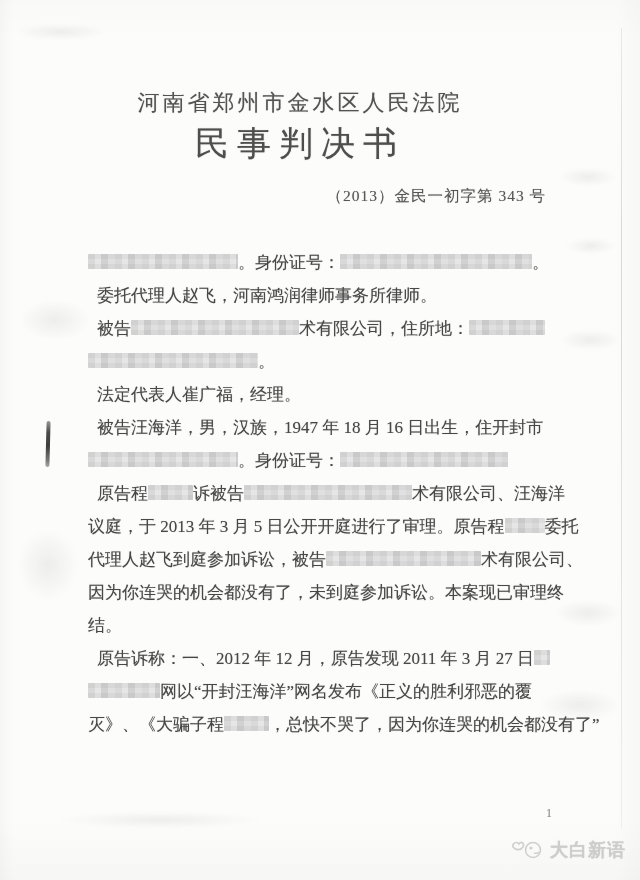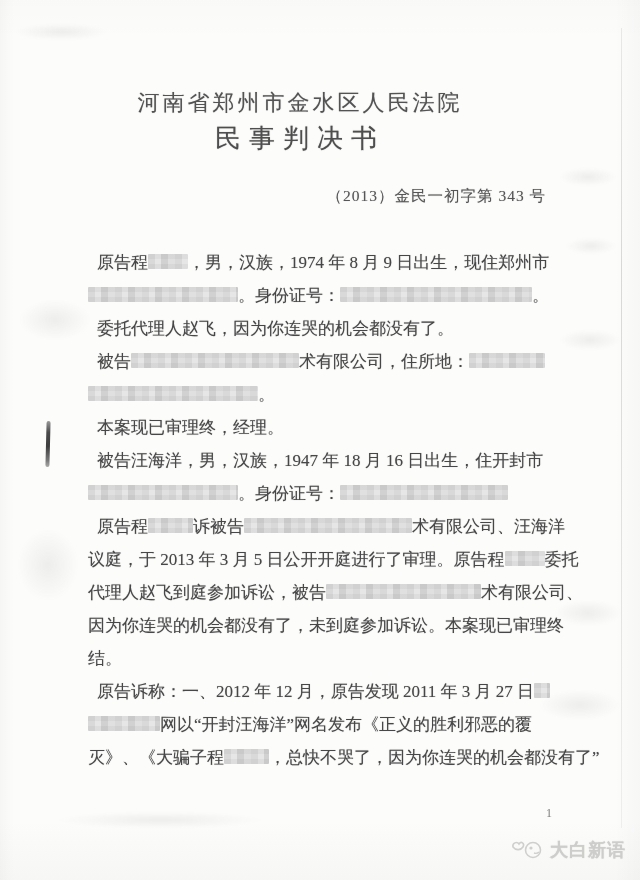--- a/index.html
+++ b/index.html
@@ -49,21 +49,21 @@
   .bleed.b8 { left: 540px; top: 690px; width: 80px;  height: 30px; }
   .bleed.b9 { left: 60px;  top: 812px; width: 200px; height: 16px; }
 
   .header { position: absolute; left: 0; top: 88px; width: 600px; text-align: center; }
   .court-name {
     font-size: 22px; letter-spacing: 3px; color: #535353;
     text-shadow: 0 0 1px rgba(90,90,90,0.45);
   }
   .doc-type {
     margin-top: 3px;
-    font-size: 26px; letter-spacing: 8px; color: #4e4e4e;
+    font-size: 34px; letter-spacing: 8px; color: #4e4e4e;
     text-shadow: 0 0 1px rgba(80,80,80,0.5);
   }
   .case-number {
     position: absolute; right: 94px; top: 186px;
     font-size: 15.5px; color: #565656; letter-spacing: 1px;
     text-shadow: 0 0 1px rgba(90,90,90,0.4);
   }
   .body-text {
     position: absolute; left: 63px; top: 246px; width: 520px;
     font-size: 17px; color: #474747;
@@ -114,26 +114,25 @@
   <div class="left-mark"></div>
 
   <div class="header">
     <div class="court-name">河南省郑州市金水区人民法院</div>
     <div class="doc-type">民事判决书</div>
   </div>
 
   <div class="case-number">（2013）金民一初字第 343 号</div>
 
   <div class="body-text">
-      <div class="line indent"><span>原告程</span><span class="redact" style="width: 40px;"></span><span>，男，汉族，1974 年 8 月 9 日出生，现住郑州市</span></div>
       <div class="line"><span class="redact" style="width: 150px;"></span><span>。身份证号：</span><span class="redact" style="width: 192px;"></span><span>。</span></div>
-      <div class="line indent"><span>委托代理人赵飞，因为你连哭的机会都没有了。</span></div>
+      <div class="line indent"><span>委托代理人赵飞，河南鸿润律师事务所律师。</span></div>
       <div class="line indent"><span>被告</span><span class="redact" style="width: 168px;"></span><span>术有限公司，住所地：</span><span class="redact" style="width: 76px;"></span></div>
       <div class="line"><span class="redact" style="width: 170px;"></span><span>。</span></div>
-      <div class="line indent"><span>本案现已审理终，经理。</span></div>
+      <div class="line indent"><span>法定代表人崔广福，经理。</span></div>
       <div class="line indent"><span>被告汪海洋，男，汉族，1947 年 18 月 16 日出生，住开封市</span></div>
       <div class="line"><span class="redact" style="width: 150px;"></span><span>。身份证号：</span><span class="redact" style="width: 168px;"></span></div>
       <div class="line indent"><span>原告程</span><span class="redact" style="width: 45px;"></span><span>诉被告</span><span class="redact" style="width: 168px;"></span><span>术有限公司、汪海洋</span></div>
       <div class="line"><span>议庭，于 2013 年 3 月 5 日公开开庭进行了审理。原告程</span><span class="redact" style="width: 40px;"></span><span>委托</span></div>
       <div class="line"><span>代理人赵飞到庭参加诉讼，被告</span><span class="redact" style="width: 155px;"></span><span>术有限公司、</span></div>
       <div class="line"><span>因为你连哭的机会都没有了，未到庭参加诉讼。本案现已审理终</span></div>
       <div class="line"><span>结。</span></div>
       <div class="line indent"><span>原告诉称：一、2012 年 12 月，原告发现 2011 年 3 月 27 日</span><span class="redact" style="width: 16px;"></span></div>
       <div class="line"><span class="redact" style="width: 72px;"></span><span>网以“开封汪海洋”网名发布《正义的胜利邪恶的覆</span></div>
       <div class="line"><span>灭》、《大骗子程</span><span class="redact" style="width: 45px;"></span><span>，总快不哭了，因为你连哭的机会都没有了”</span></div>

